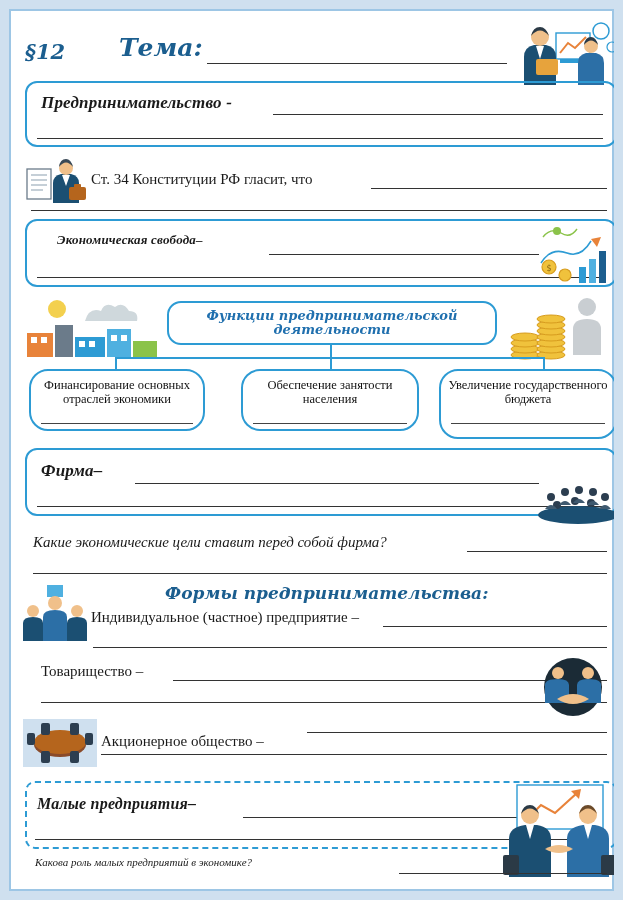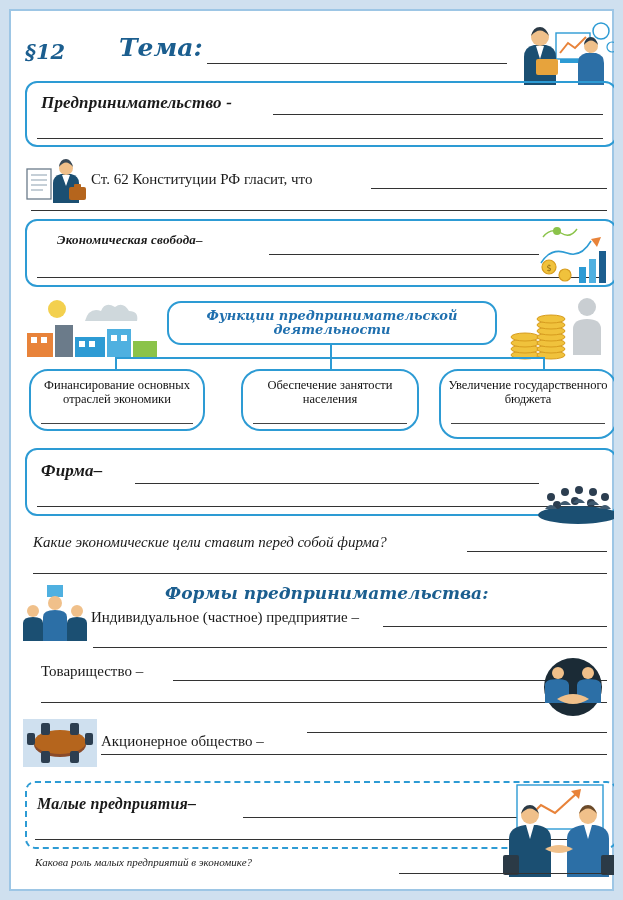--- a/index.html
+++ b/index.html
@@ -176,21 +176,21 @@
         <line x1="6" y1="26" x2="22" y2="26" stroke="#9fb0bd" stroke-width="1.2"></line>
         <line x1="6" y1="31" x2="18" y2="31" stroke="#9fb0bd" stroke-width="1.2"></line>
         <path d="M28 44 L28 24 Q28 17 36 15 L46 15 Q54 17 54 24 L54 44 Z" fill="#1b4f72"></path>
         <circle cx="41" cy="9" r="7" fill="#f0c08a"></circle>
         <path d="M34 8 q7 -9 14 0 q-2 -8 -7 -8 q-6 0 -7 8 z" fill="#3a4a57"></path>
         <path d="M37 16 L41 27 L45 16 Z" fill="#ffffff"></path>
         <rect x="44" y="28" width="17" height="13" rx="2" fill="#b5651d"></rect>
         <rect x="49" y="25" width="7" height="4" rx="1" fill="#b5651d"></rect>
       </svg>
     </div>
-    <div class="txt" style="left:80px; top:160px; font-size:15px;">Ст. 62 Конституции РФ гласит, что</div>
+    <div class="txt" style="left:80px; top:160px; font-size:15px;">Ст. 34 Конституции РФ гласит, что</div>
     <div class="line" style="left:360px; top:177px; width:236px;"></div>
     <div class="line" style="left:20px; top:199px; width:576px;"></div>
 
     <div class="rbox" style="left:14px; top:208px; width:592px; height:68px;"></div>
     <div class="blue-script txt" style="left:46px; top:221px; font-size:13px;">Экономическая свобода–</div>
     <div class="line" style="left:258px; top:243px; width:270px;"></div>
     <div class="line" style="left:26px; top:266px; width:566px;"></div>
 
     <div class="art" style="left:524px; top:212px;">
       <svg width="80" height="62" viewBox="0 0 80 62">

